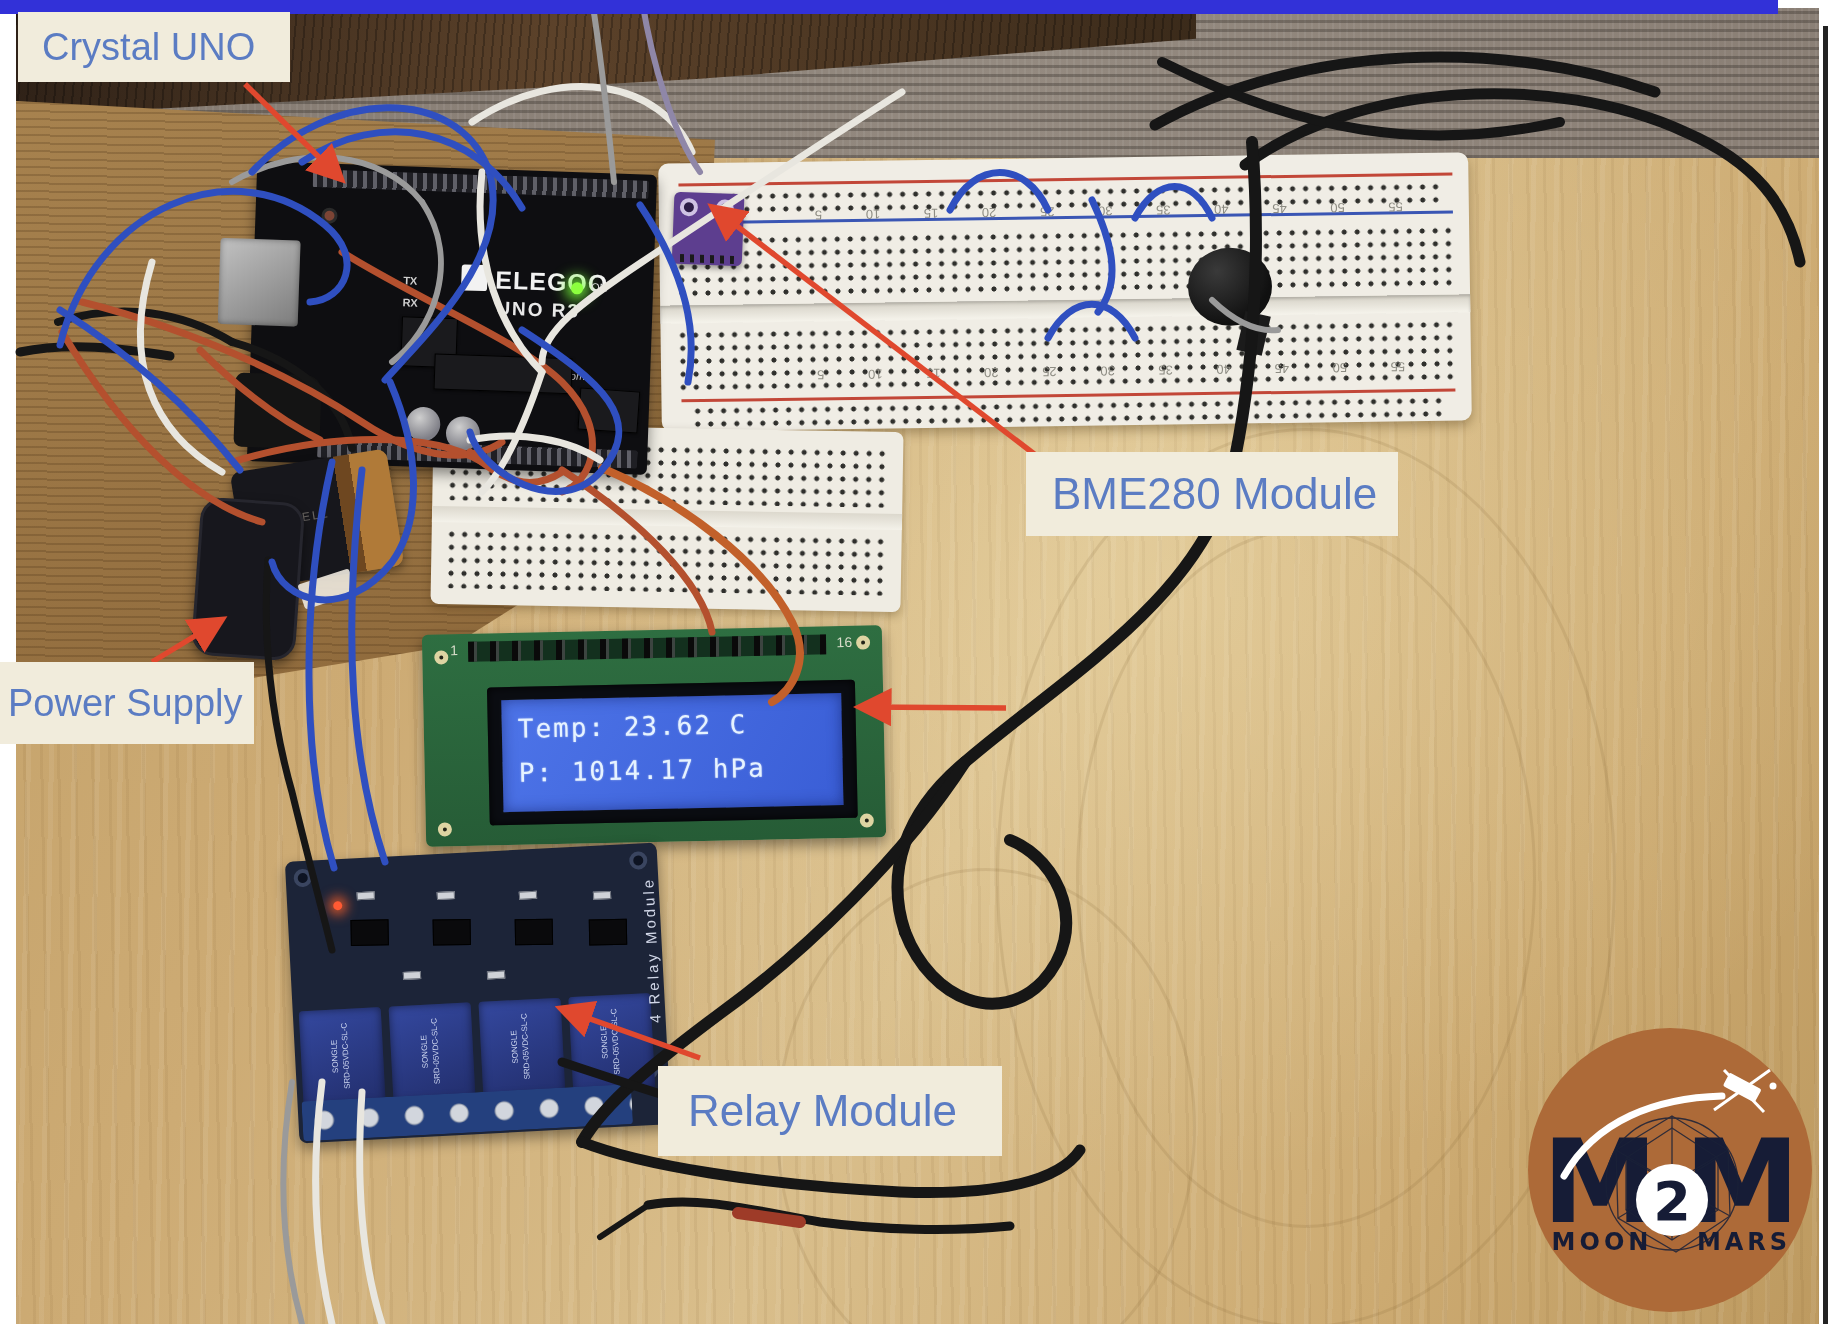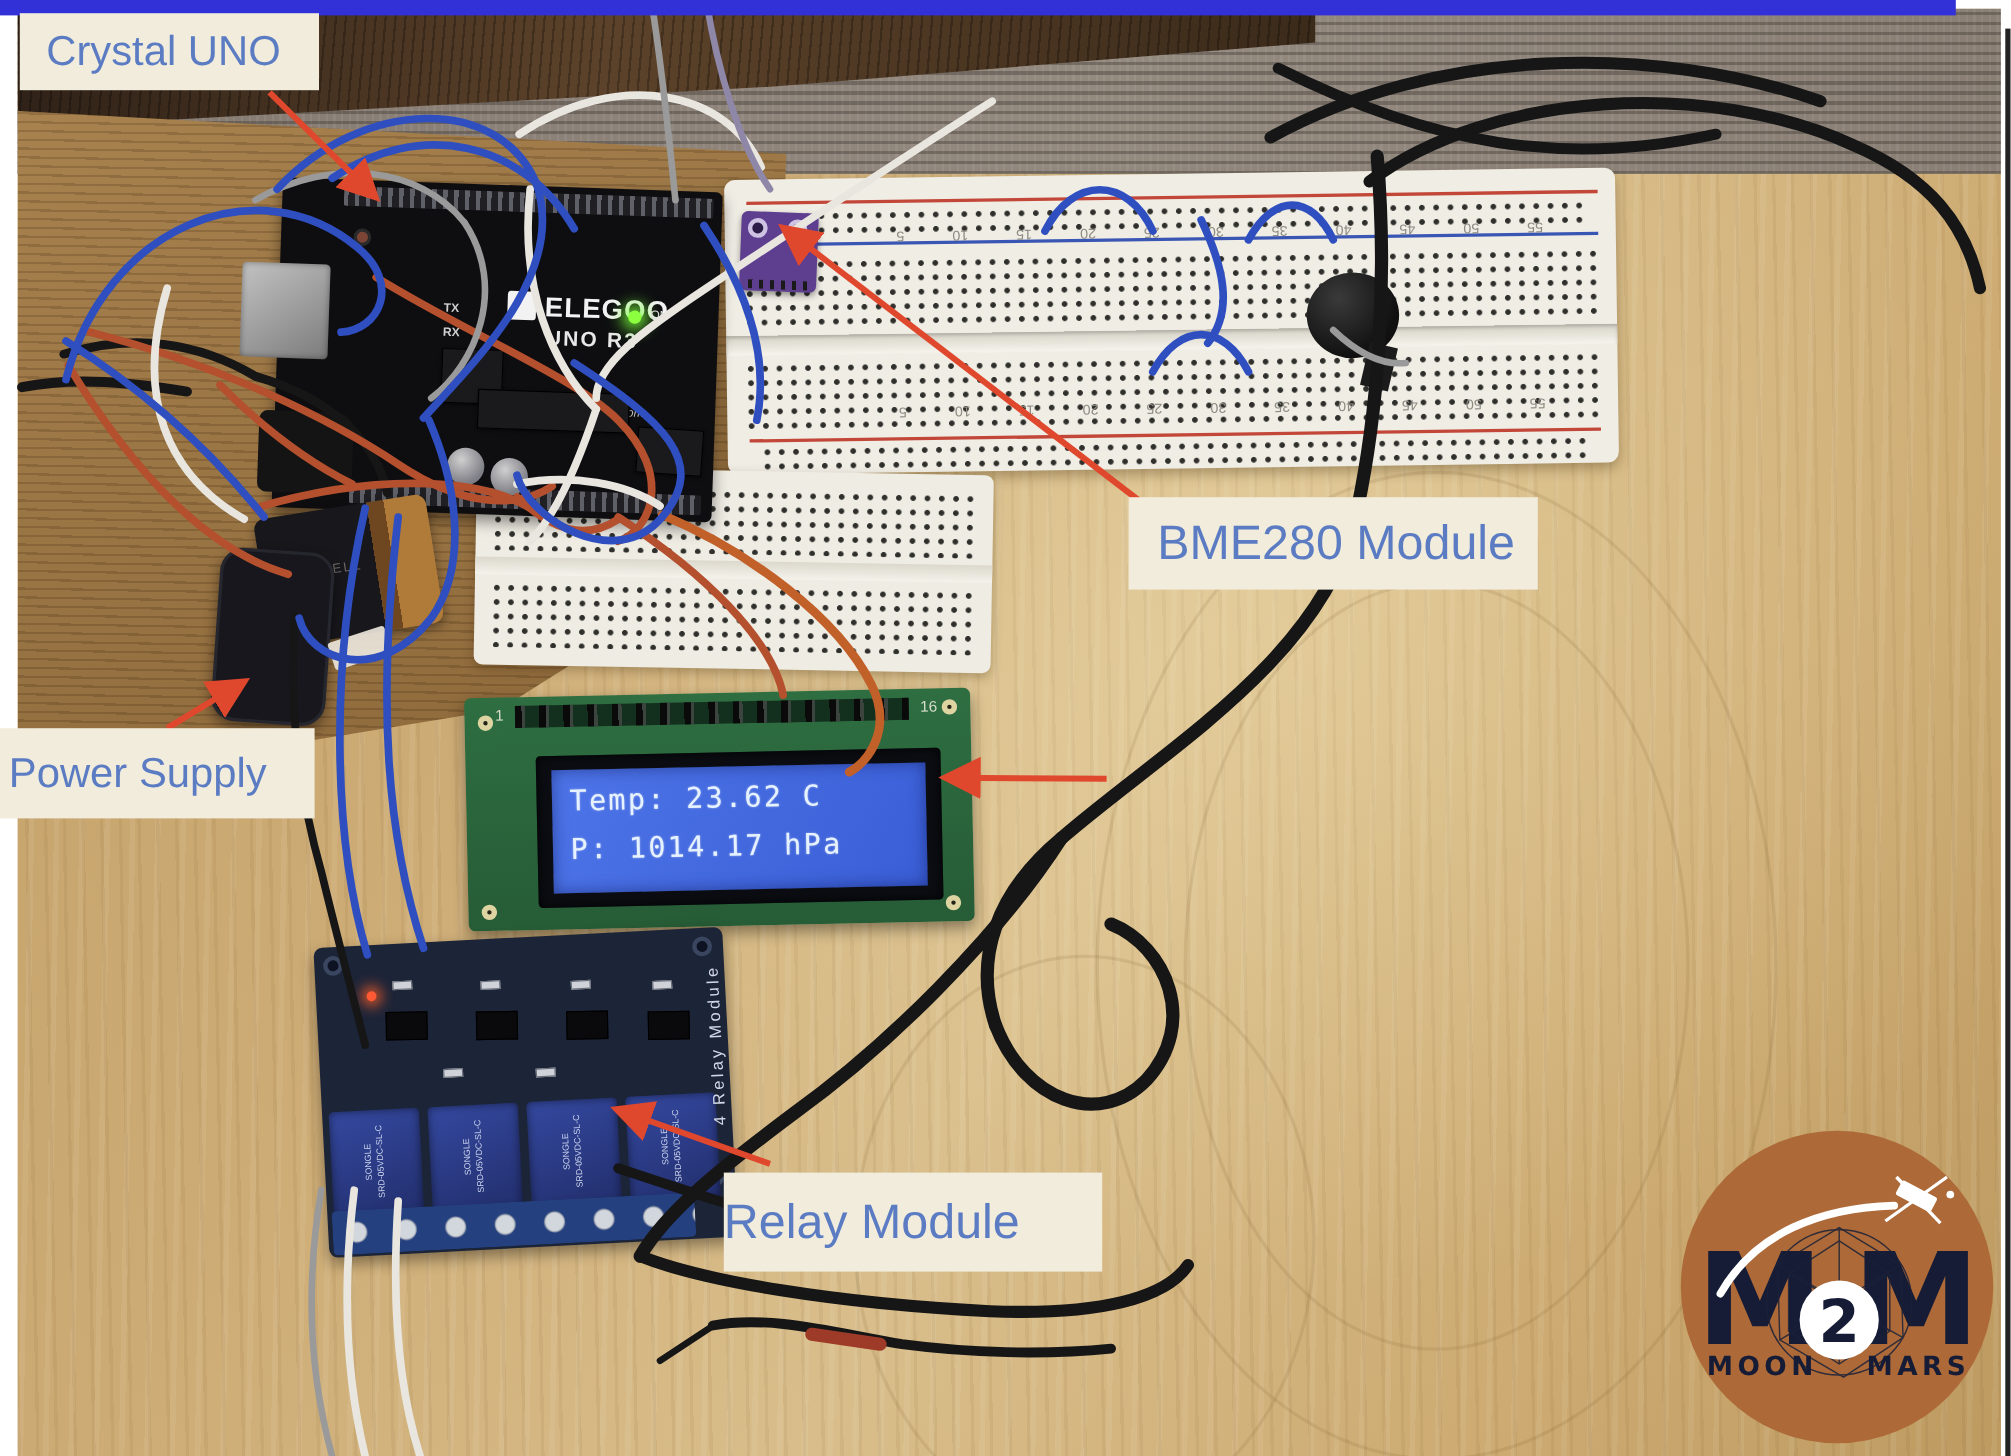--- a/index.html
+++ b/index.html
@@ -122,23 +122,23 @@
                background-color:#24407e;
                background-image:radial-gradient(circle at 22px 20px,#d2d6dd 8px,#99a0ad 9px,rgba(0,0,0,0) 10px);
                background-size:45px 40px;}
   .relay-side{position:absolute;right:2px;top:34px;writing-mode:vertical-rl;transform:rotate(180deg);
               color:#d2d8e8;font-size:15px;letter-spacing:3px;}
 
   
   .note{position:absolute;display:flex;align-items:center;background:#f1ecdc;color:#5b7cc3;}
   .n-arduino{left:18px;top:12px;width:272px;height:70px;font-size:38px;padding-left:24px;}
   .n-bme{left:1026px;top:452px;width:372px;height:84px;font-size:44px;padding-left:26px;}
-  .n-power{left:0;top:662px;width:286px;height:82px;font-size:38px;padding-left:8px;}
+  .n-power{left:0;top:662px;width:254px;height:82px;font-size:38px;padding-left:8px;}
   .n-crystal{left:1008px;top:662px;width:348px;height:92px;font-size:44px;padding-left:26px;}
-  .n-relay{left:658px;top:1066px;width:344px;height:90px;font-size:44px;}
+  .n-relay{left:658px;top:1066px;width:344px;height:90px;font-size:44px;padding-left:30px;}
 
   svg.overlay{position:absolute;left:0;top:0;pointer-events:none;}
   .logo-svg{position:absolute;left:1526px;top:1024px;}
 </style>
 </head>
 <body>
 
 <div id="stage">
 
   <div class="abs wood">

